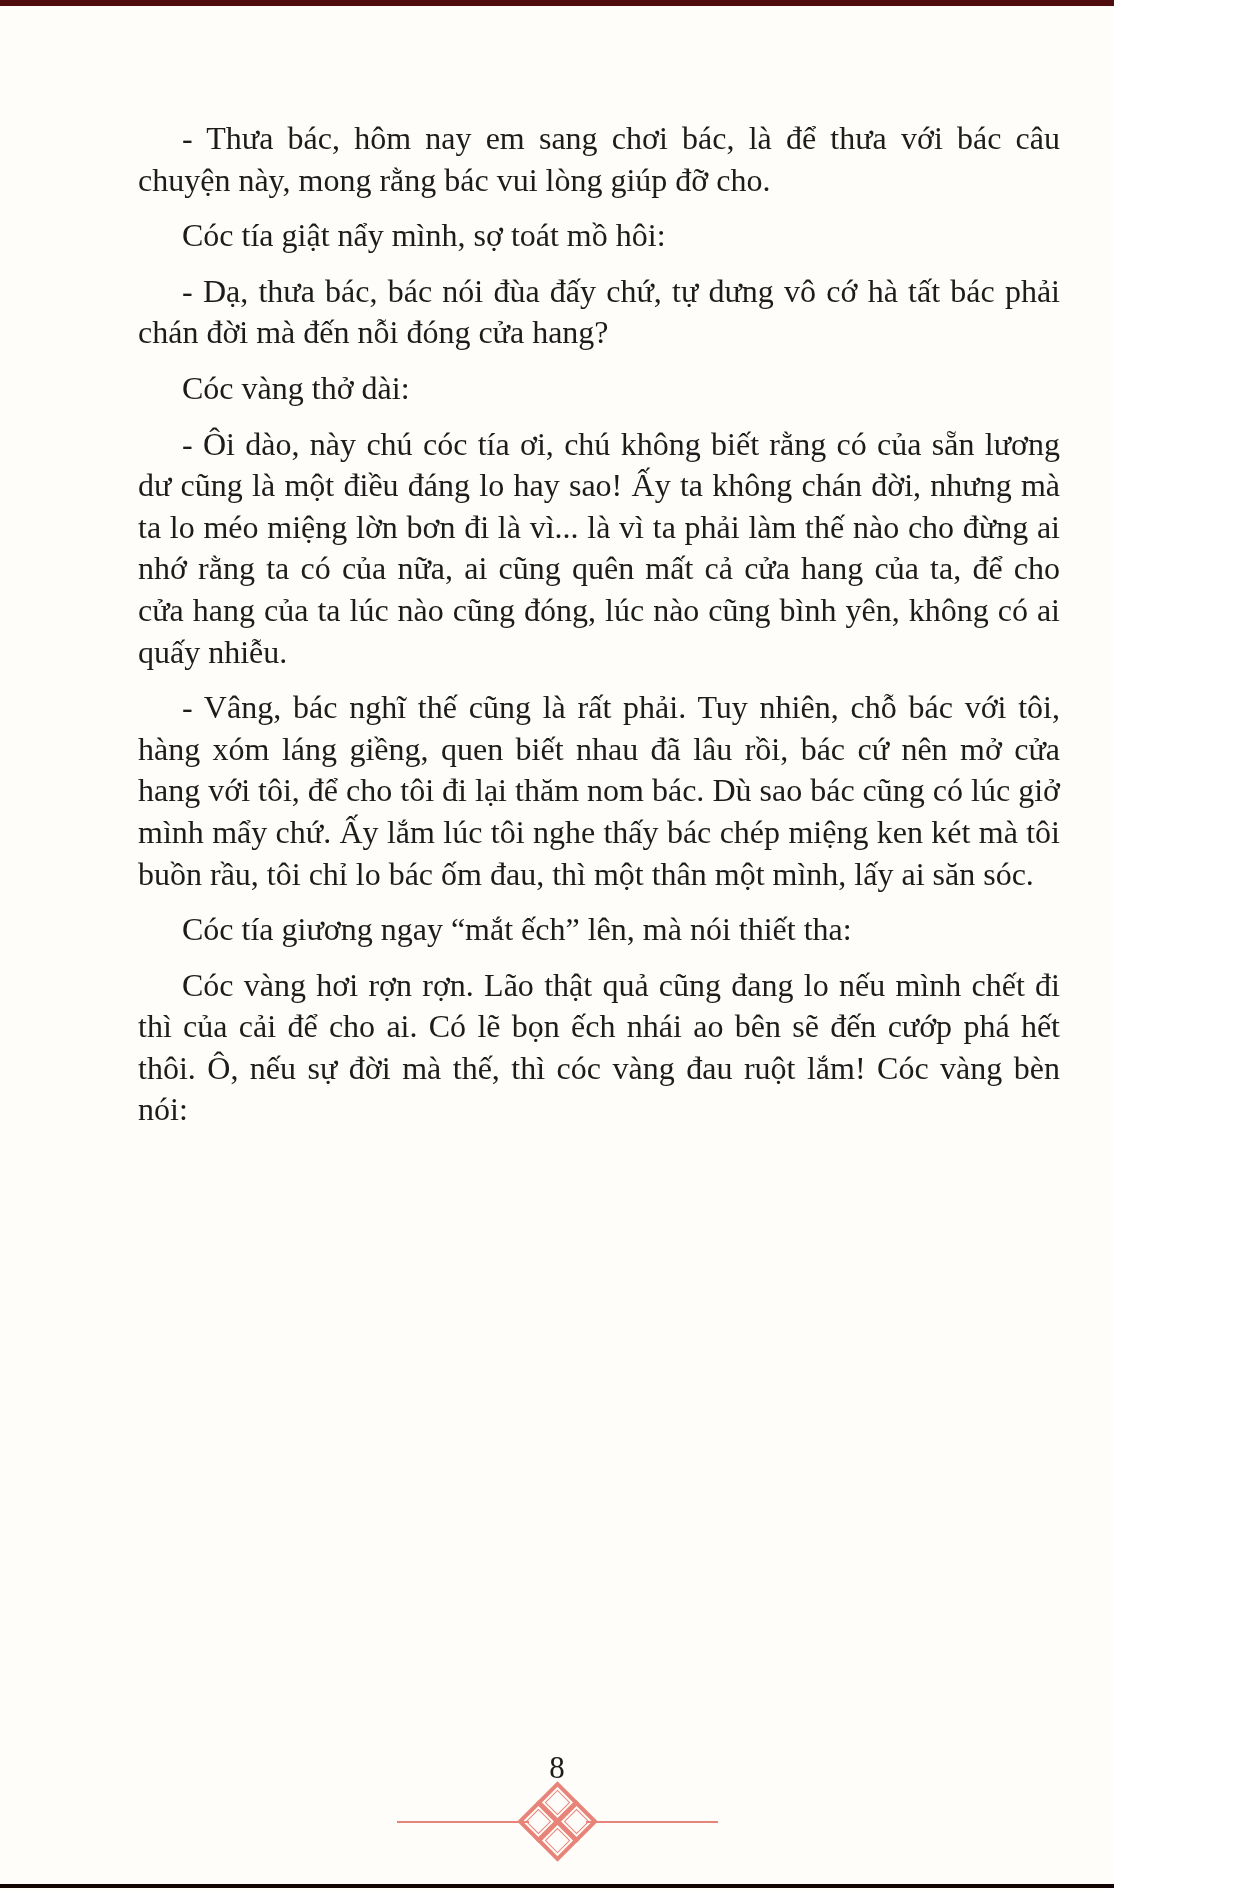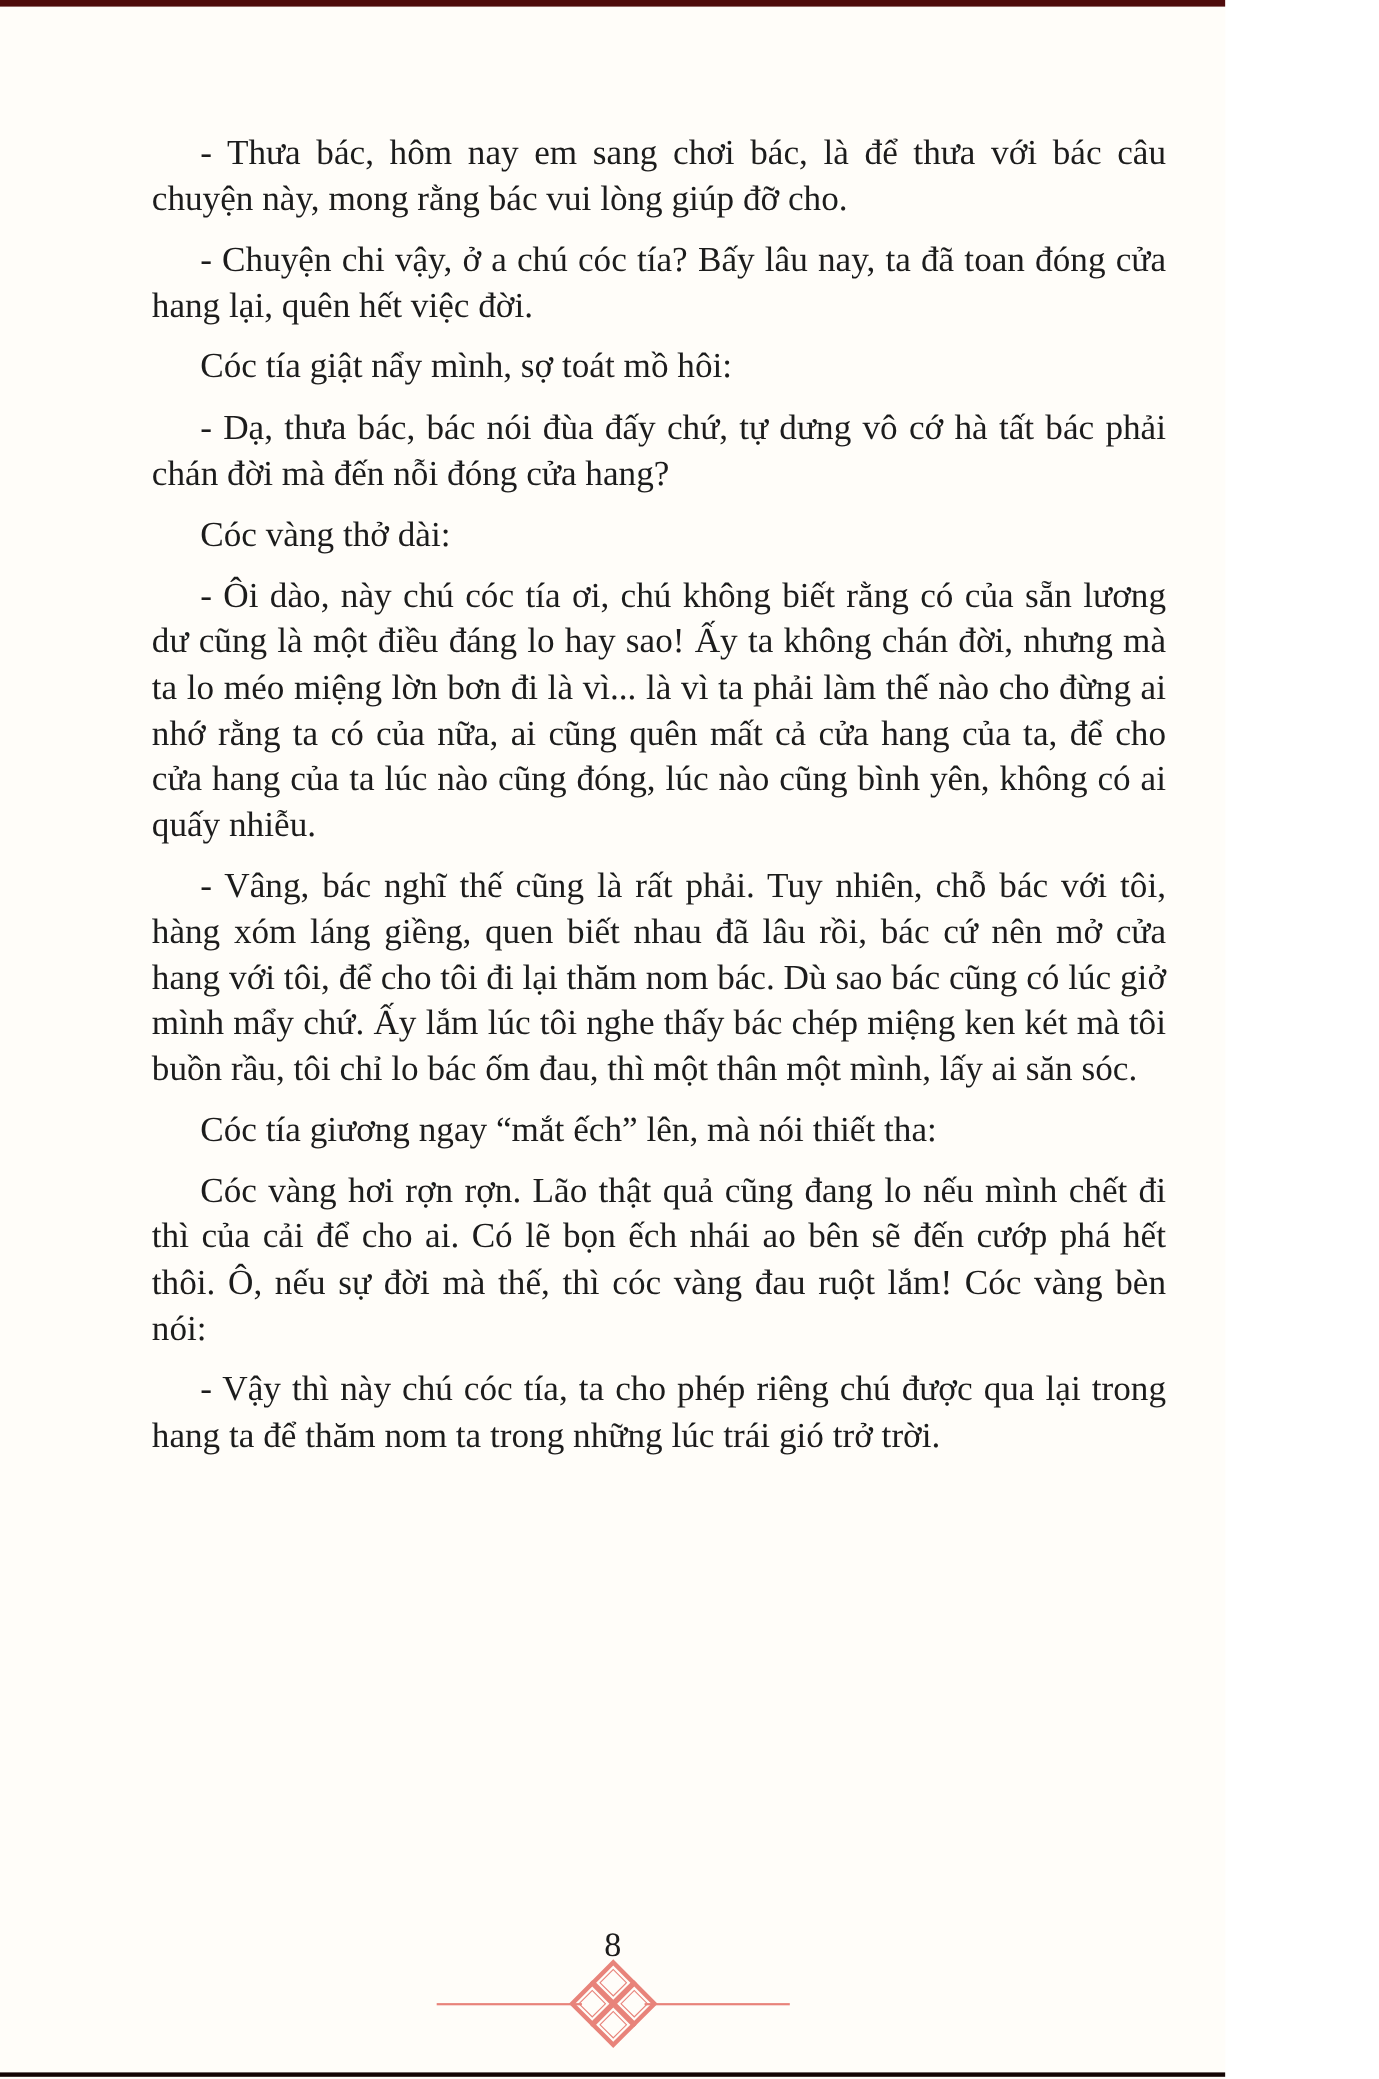--- a/index.html
+++ b/index.html
@@ -96,29 +96,27 @@
   }
 </style>
 </head>
 <body>
 
 <div class="page">
   <div class="top-border"></div>
 
   <main class="text-block">
     <p class="para">- Thưa bác, hôm nay em sang chơi bác, là để thưa với bác câu chuyện này, mong rằng bác vui lòng giúp đỡ cho.</p>
-    <p class="para">- Chuyện chi vậy, ở a chú cóc tía? Bấy lâu nay, ta đã toan đóng cửa hang lại, quên hết việc đời.</p>
     <p class="para">Cóc tía giật nẩy mình, sợ toát mồ hôi:</p>
     <p class="para">- Dạ, thưa bác, bác nói đùa đấy chứ, tự dưng vô cớ hà tất bác phải chán đời mà đến nỗi đóng cửa hang?</p>
     <p class="para">Cóc vàng thở dài:</p>
     <p class="para">- Ôi dào, này chú cóc tía ơi, chú không biết rằng có của sẵn lương dư cũng là một điều đáng lo hay sao! Ấy ta không chán đời, nhưng mà ta lo méo miệng lờn bơn đi là vì... là vì ta phải làm thế nào cho đừng ai nhớ rằng ta có của nữa, ai cũng quên mất cả cửa hang của ta, để cho cửa hang của ta lúc nào cũng đóng, lúc nào cũng bình yên, không có ai quấy nhiễu.</p>
     <p class="para">- Vâng, bác nghĩ thế cũng là rất phải. Tuy nhiên, chỗ bác với tôi, hàng xóm láng giềng, quen biết nhau đã lâu rồi, bác cứ nên mở cửa hang với tôi, để cho tôi đi lại thăm nom bác. Dù sao bác cũng có lúc giở mình mẩy chứ. Ấy lắm lúc tôi nghe thấy bác chép miệng ken két mà tôi buồn rầu, tôi chỉ lo bác ốm đau, thì một thân một mình, lấy ai săn sóc.</p>
     <p class="para">Cóc tía giương ngay “mắt ếch” lên, mà nói thiết tha:</p>
     <p class="para">Cóc vàng hơi rợn rợn. Lão thật quả cũng đang lo nếu mình chết đi thì của cải để cho ai. Có lẽ bọn ếch nhái ao bên sẽ đến cướp phá hết thôi. Ô, nếu sự đời mà thế, thì cóc vàng đau ruột lắm! Cóc vàng bèn nói:</p>
-    <p class="para">- Vậy thì này chú cóc tía, ta cho phép riêng chú được qua lại trong hang ta để thăm nom ta trong những lúc trái gió trở trời.</p>
   </main>
 
   <div class="page-number">8</div>
 
   <div class="ornament">
     <span class="rule"></span>
     <span class="diamond-cluster">
       <i class="d d1"></i>
       <i class="d d2"></i>
       <i class="d d3"></i>

